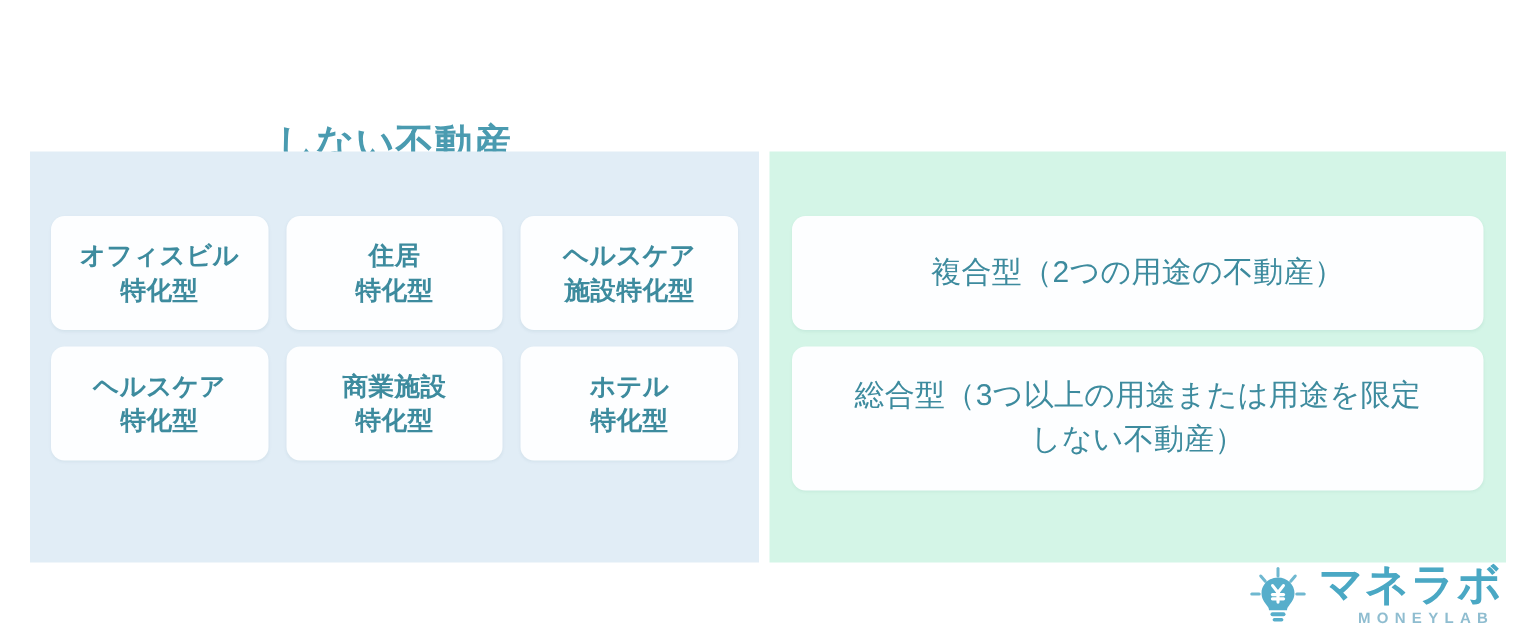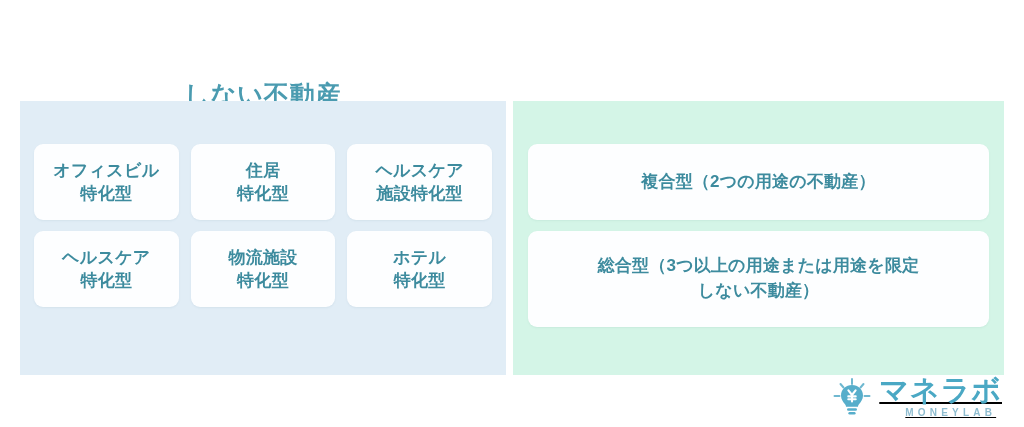--- a/index.html
+++ b/index.html
@@ -120,39 +120,38 @@
     border-radius: 9px;
     display: flex;
     align-items: center;
     justify-content: center;
     text-align: center;
     box-shadow: 0 1px 2px rgba(90,160,135,0.10);
   }
   .wide-card.first { height: 76px; }
   .wide-card.second { height: 96px; }
   .wide-label {
-    font-size: 17px;
-    font-weight: bold;
+    font-size: 20px;
+    font-weight: normal;
     line-height: 1.45;
     color: #3d8b9e;
     letter-spacing: 0.2px;
     padding: 0 16px;
     white-space: pre-line;
   }
 
   
   .logo {
     position: absolute;
     right: 22px;
     bottom: 8px;
     display: flex;
     align-items: center;
     gap: 7px;
     height: 44px;
-    text-decoration: underline;
   }
   .logo-mark {
     width: 40px;
     height: 40px;
     flex: none;
     display: block;
   }
   .logo-text {
     display: flex;
     flex-direction: column;
@@ -201,21 +200,21 @@
         <span class="card-label">ヘルスケア
 施設特化型</span>
       </div>
 
       <div class="card">
         <span class="card-label">ヘルスケア
 特化型</span>
       </div>
 
       <div class="card">
-        <span class="card-label">物流施設
+        <span class="card-label">商業施設
 特化型</span>
       </div>
 
       <div class="card">
         <span class="card-label">ホテル
 特化型</span>
       </div>
 
     </div>
   </div>

